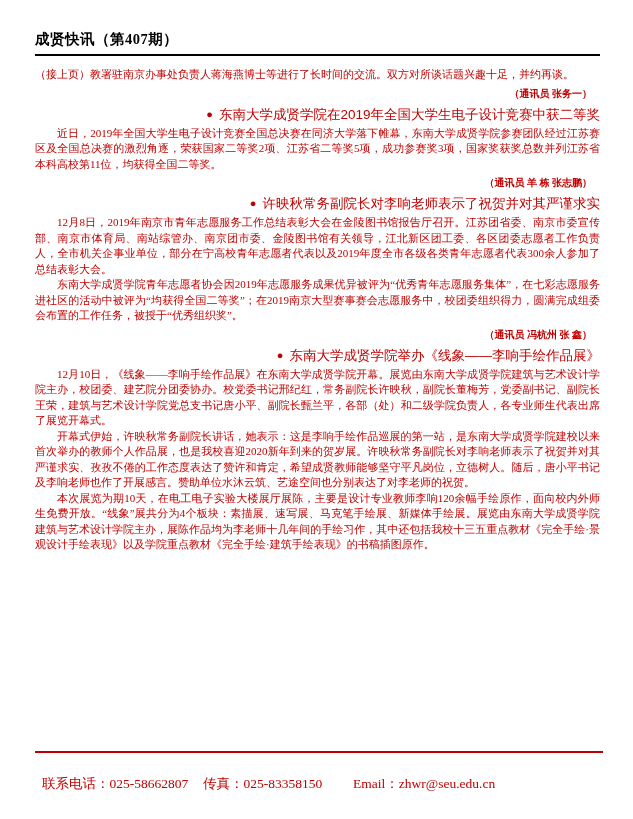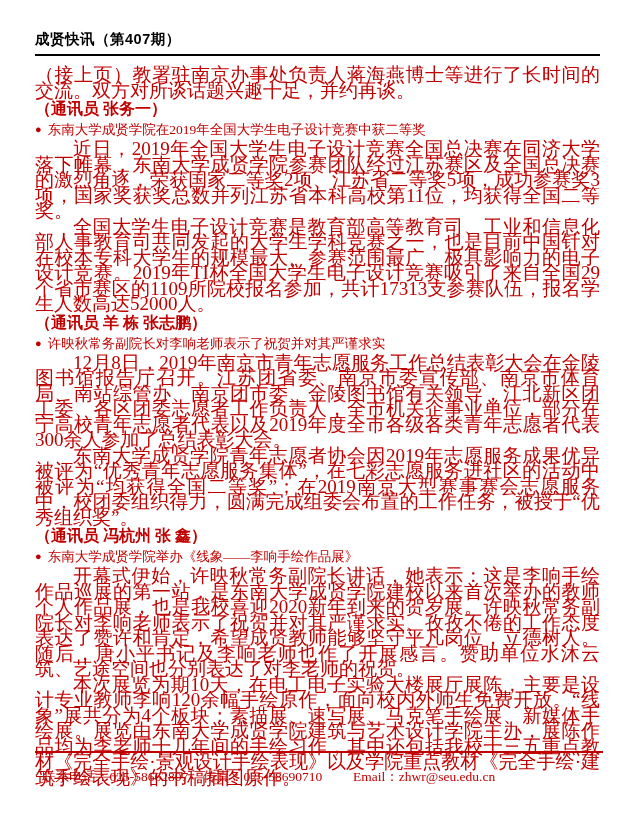--- a/index.html
+++ b/index.html
@@ -13,49 +13,50 @@
     font-family:"Liberation Serif","DejaVu Serif",serif;
     overflow:hidden;
     position:relative;
   }
   .page{
     position:absolute;inset:0;
     padding:30px 33px 0 35px;
     box-sizing:border-box;
   }
   .doc-title{
-    font-family:Liberation Sans, sans-serif;
+    font-family:Liberation Serif, serif;
     font-size:14.5px;font-weight:bold;color:var(--black);
     letter-spacing:0.5px;line-height:18px;
   }
   .header-rule{
     border:none;border-top:2.5px solid var(--black);
     margin:6px 0 11px 0;
   }
   .para{
     color:var(--red);
-    font-size:19px;line-height:15.5px;
+    font-size:11px;line-height:15.5px;
     text-align:justify;
     margin:0;
   }
   .indent{text-indent:2em;}
   .byline{
     color:var(--red);
-    font-size:16px;line-height:16px;
+    font-size:10px;line-height:16px;
     font-weight:bold;
-    text-align:left;
+    text-align:right;
     padding-right:8px;
     margin:3px 0 3px 0;
   }
   .headline{
     color:var(--red);
-    font-family:Liberation Serif, serif;
+    font-family:Liberation Sans, sans-serif;
     font-size:13.5px;line-height:16px;
-    margin:4px 0 3px 0;
+    margin:4px 0 3px 8px;
     white-space:nowrap;
+    text-align:right;
   }
   .bullet{
     font-size:11px;
     margin-right:6px;
     vertical-align:1px;
   }
   .footer{
     position:absolute;
     left:35px;right:30px;top:751px;
   }
@@ -63,64 +64,64 @@
     border:none;border-top:2px solid var(--red);
     margin:0 0 10px 0;
   }
   .footer-row{
     position:relative;
     height:18px;
     color:var(--red);
     font-size:13.5px;
     font-family:"Liberation Serif","DejaVu Serif",serif;
   }
-  .footer-row .contact{position:absolute;top:5px;white-space:nowrap;}
+  .footer-row .contact{position:absolute;top:12px;white-space:nowrap;}
   .contact-phone{left:7px;}
   .contact-fax{left:168px;}
   .contact-email{left:318px;}
 </style>
 </head>
 <body>
 
 <div class="page">
 
   <div class="doc-title">成贤快讯（第407期）</div>
   <hr class="header-rule">
 
   <p class="para">（接上页）教署驻南京办事处负责人蒋海燕博士等进行了长时间的交流。双方对所谈话题兴趣十足，并约再谈。</p>
   <p class="byline">（通讯员 张务一）</p>
 
   <section>
     <div class="headline">
       <span class="bullet">●</span><span>东南大学成贤学院在2019年全国大学生电子设计竞赛中获二等奖</span>
     </div>
     <p class="para indent">近日，2019年全国大学生电子设计竞赛全国总决赛在同济大学落下帷幕，东南大学成贤学院参赛团队经过江苏赛区及全国总决赛的激烈角逐，荣获国家二等奖2项、江苏省二等奖5项，成功参赛奖3项，国家奖获奖总数并列江苏省本科高校第11位，均获得全国二等奖。</p>
-    <p class="para indent">全国大学生电子设计竞赛是教育部高等教育司、工业和信息化部人事教育司共同发起的大学生学科竞赛之一，也是目前中国针对在校本专科大学生的规模最大、参赛范围最广、极具影响力的电子设计竞赛。2019年TI杯全国大学生电子设计竞赛吸引了来自全国29个省市赛区的1109所院校报名参加，共计17313支参赛队伍，报名学生人数高达52000人。</p>
     <p class="byline">（通讯员 羊 栋 张志鹏）</p>
   </section>
 
   <section>
     <div class="headline">
       <span class="bullet">●</span><span>许映秋常务副院长对李响老师表示了祝贺并对其严谨求实</span>
     </div>
     <p class="para indent">12月8日，2019年南京市青年志愿服务工作总结表彰大会在金陵图书馆报告厅召开。江苏团省委、南京市委宣传部、南京市体育局、南站综管办、南京团市委、金陵图书馆有关领导，江北新区团工委、各区团委志愿者工作负责人，全市机关企事业单位，部分在宁高校青年志愿者代表以及2019年度全市各级各类青年志愿者代表300余人参加了总结表彰大会。</p>
     <p class="para indent">东南大学成贤学院青年志愿者协会因2019年志愿服务成果优异被评为“优秀青年志愿服务集体”，在七彩志愿服务进社区的活动中被评为“均获得全国二等奖”；在2019南京大型赛事赛会志愿服务中，校团委组织得力，圆满完成组委会布置的工作任务，被授于“优秀组织奖”。</p>
     <p class="byline">（通讯员 冯杭州 张 鑫）</p>
   </section>
 
   <section>
     <div class="headline">
       <span class="bullet">●</span><span>东南大学成贤学院举办《线象——李响手绘作品展》</span>
     </div>
+    <p class="para indent">12月10日，《线象——李响手绘作品展》在东南大学成贤学院开幕。展览由东南大学成贤学院建筑与艺术设计学院主办，校团委、建艺院分团委协办。校党委书记邢纪红，常务副院长许映秋，副院长董梅芳，党委副书记、副院长王荣，建筑与艺术设计学院党总支书记唐小平、副院长甄兰平，各部（处）和二级学院负责人，各专业师生代表出席了展览开幕式。</p>
     <p class="para indent">开幕式伊始，许映秋常务副院长讲话，她表示：这是李响手绘作品巡展的第一站，是东南大学成贤学院建校以来首次举办的教师个人作品展，也是我校喜迎2020新年到来的贺岁展。许映秋常务副院长对李响老师表示了祝贺并对其严谨求实、孜孜不倦的工作态度表达了赞许和肯定，希望成贤教师能够坚守平凡岗位，立德树人。随后，唐小平书记及李响老师也作了开展感言。赞助单位水沐云筑、艺途空间也分别表达了对李老师的祝贺。</p>
     <p class="para indent">本次展览为期10天，在电工电子实验大楼展厅展陈，主要是设计专业教师李响120余幅手绘原作，面向校内外师生免费开放。“线象”展共分为4个板块：素描展、速写展、马克笔手绘展、新媒体手绘展。展览由东南大学成贤学院建筑与艺术设计学院主办，展陈作品均为李老师十几年间的手绘习作，其中还包括我校十三五重点教材《完全手绘·景观设计手绘表现》以及学院重点教材《完全手绘·建筑手绘表现》的书稿插图原作。</p>
   </section>
 
 </div>
 
 <div class="footer">
   <hr class="footer-rule">
   <div class="footer-row">
     <span class="contact contact-phone">联系电话：025-58662807</span>
-    <span class="contact contact-fax">传真：025-58690710</span>
+    <span class="contact contact-fax">传真：025-83358150</span>
     <span class="contact contact-email">Email：zhwr@seu.edu.cn</span>
   </div>
 </div>
 
 </body></html>

